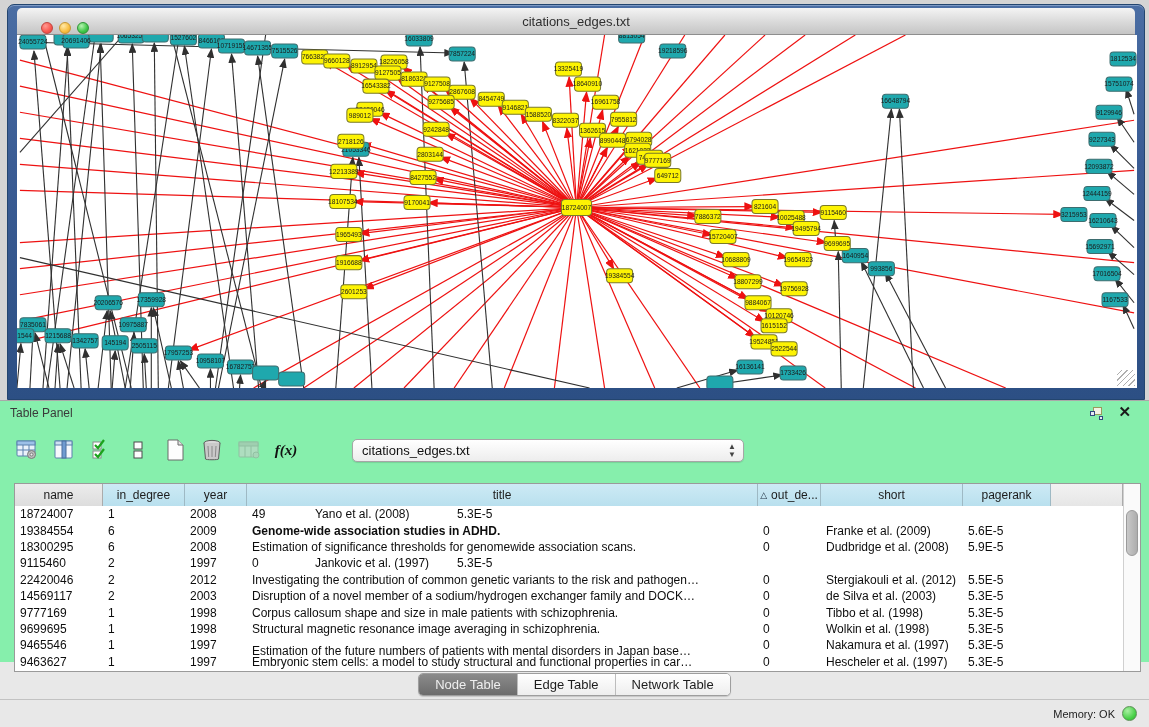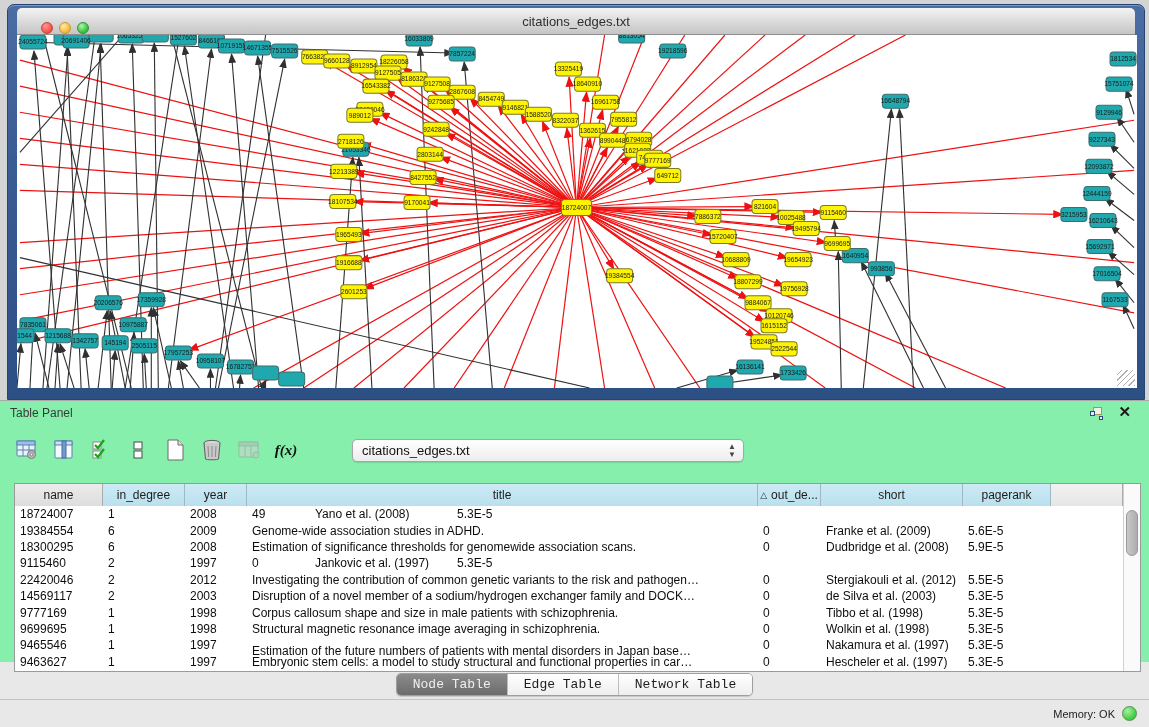--- a/index.html
+++ b/index.html
@@ -48,21 +48,21 @@
   .th { height:22px; font-size:12px; color:#1c1c1c; display:flex; align-items:center; justify-content:center;
         background:linear-gradient(180deg,#cdeaf5,#b9e0ee); border-right:1px solid #9eb9c4; }
   .th.gray { background:linear-gradient(180deg,#ececec,#dddddd); border-right:1px solid #ababab; }
   .sort-tri { font-size:9px; margin-right:4px; color:#234; }
   .tr { display:flex; height:16.4px; align-items:center; }
   .td { font-size:12px; color:#0d0d0d; padding-left:5px; white-space:nowrap; overflow:hidden; }
   .vscroll { width:17px; height:100%; background:#fafafa; border-left:1px solid #d0d0d0; position:relative; }
   .vthumb { position:absolute; left:2px; top:26px; width:12px; height:46px; border-radius:6px;
             background:linear-gradient(90deg,#c9c9c9,#adadad); border:1px solid #9a9a9a; }
 
-  .tabbar { position:absolute; left:0; top:272px; width:100%; height:26px; display:flex; justify-content:center;font-family:Liberation Mono, monospace; }
+  .tabbar { position:absolute; left:0; top:272px; width:100%; height:26px; display:flex; justify-content:center; }
   .seg { display:flex; height:23px; border:1px solid #9e9e9e; border-radius:5px; overflow:hidden;
          box-shadow:0 1px 1px rgba(0,0,0,.15); background:#fff; }
   .seg-btn { padding:0 16px; font-size:13px; line-height:21px; color:#1d1d1d;
              background:linear-gradient(180deg,#ffffff,#eeeeee); border-right:1px solid #bdbdbd; }
   .seg-btn:last-child { border-right:none; }
   .seg-btn.active { background:linear-gradient(180deg,#8b8b8b,#6c6c6c); color:#efefef; }
 
   .statusbar { position:absolute; left:0; top:298px; width:100%; height:29px; border-top:1px solid #c2c2c2;
                background:#e8e8e8; }
   .mem { position:absolute; right:34px; top:8px; font-size:11px; color:#222; }
@@ -757,21 +757,21 @@
             <div class="td" style="width: 82px;">1</div>
             <div class="td" style="width: 62px;">2008</div>
             <div class="td" style="width: 63px;">49</div>
             <div class="td" style="width: 142px;">Yano et al. (2008)</div>
             <div class="td" style="width: 88px;">5.3E-5</div>
           </div>
           <div class="tr">
             <div class="td" style="width: 88px;">19384554</div>
             <div class="td" style="width: 82px;">6</div>
             <div class="td" style="width: 62px;">2009</div>
-            <div class="td" style="width: 511px;">Genome-wide association studies in ADHD.</div>
+            <div class="td" style="width: 511px; font-weight: bold;">Genome-wide association studies in ADHD.</div>
             <div class="td" style="width: 63px;">0</div>
             <div class="td" style="width: 142px;">Franke et al. (2009)</div>
             <div class="td" style="width: 88px;">5.6E-5</div>
           </div>
           <div class="tr">
             <div class="td" style="width: 88px;">18300295</div>
             <div class="td" style="width: 82px;">6</div>
             <div class="td" style="width: 62px;">2008</div>
             <div class="td" style="width: 511px;">Estimation of significance thresholds for genomewide association scans.</div>
             <div class="td" style="width: 63px;">0</div>

